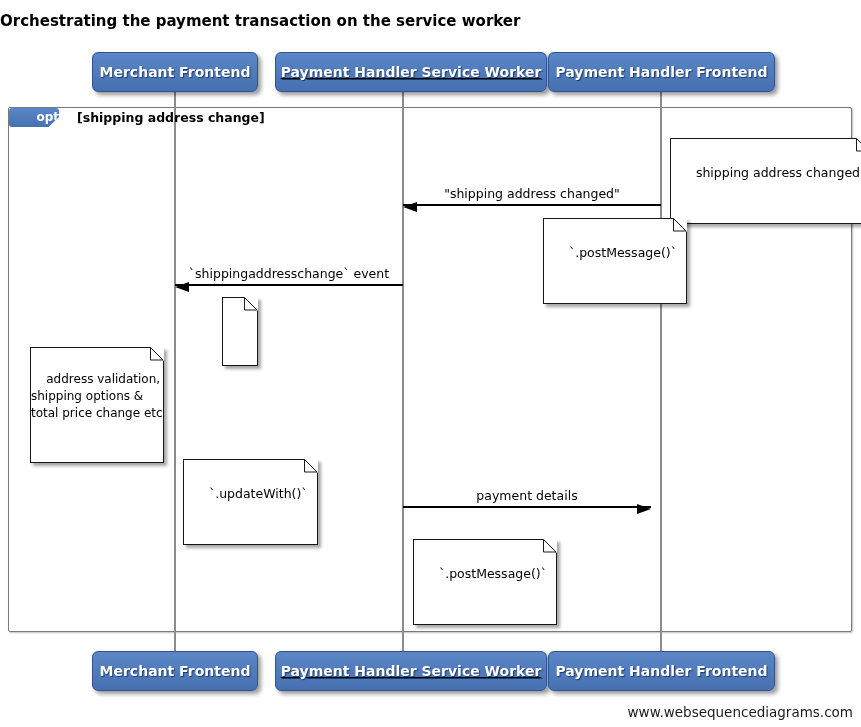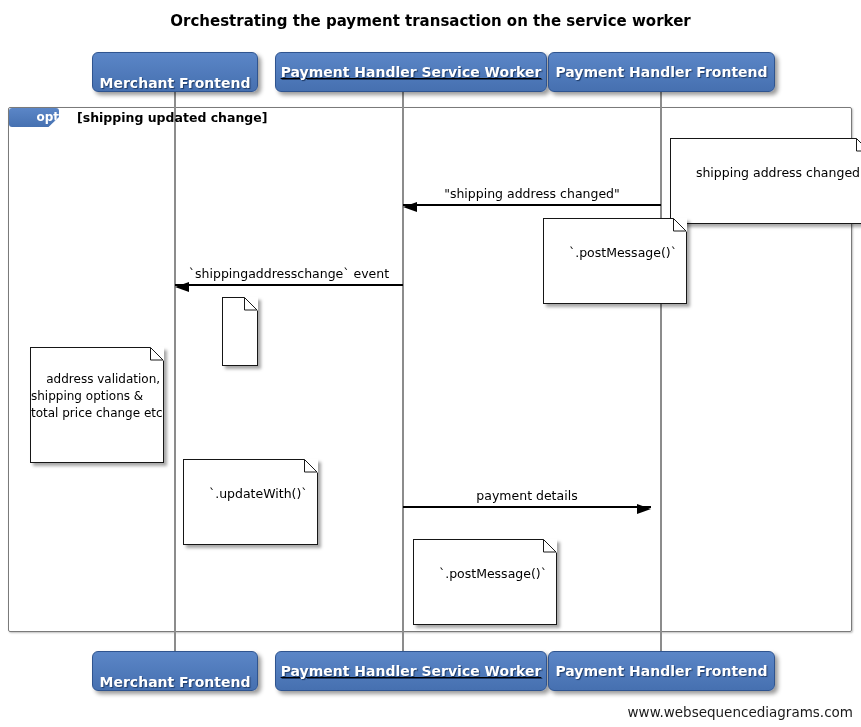--- a/index.html
+++ b/index.html
@@ -3,21 +3,21 @@
 <meta charset="utf-8">
 <style>
   html,body { margin:0; padding:0; background:#ffffff; }
   .canvas {
     position:relative; width:861px; height:727px; background:#ffffff;
     font-family:"DejaVu Sans", sans-serif; color:#000; overflow:hidden;
   }
 
   
   .title {
-    position:absolute; top:12px; left:0; right:0; text-align:center;
+    position:absolute; top:12px; left:0; right:0; 
     font-size:15px; font-weight:bold;
   }
 
   
   .lifeline { position:absolute; top:92px; height:559px; width:1.5px; background:#8c8c8c; z-index:1; }
   .ll-merchant { left:174px; }
   .ll-sw { left:402px; }
   .ll-pf { left:660px; }
 
   
@@ -26,21 +26,21 @@
     background:linear-gradient(#5b86c7,#4670b0);
     border:1px solid #2f548f; border-radius:6px;
     box-shadow:3px 3px 4px rgba(0,0,0,0.40);
     display:flex; align-items:center; justify-content:center;
     box-sizing:border-box;
   }
   .actor span {
     color:#fff; font-weight:bold; font-size:14px;
     text-shadow:1px 1px 1px #1e3a66; white-space:nowrap;
   }
-  .a-merchant { left:92px; width:166px;align-items:flex-end; }
+  .a-merchant { left:92px; width:166px; }
   .a-sw { left:275px; width:272px;text-decoration:underline; }
   .a-pf { left:548px; width:227px; }
   .row-top { top:52px; }
   .row-bottom { top:651px; }
 
   
   .opt-frame {
     position:absolute; left:8px; top:107px; width:844px; height:525px;
     border:1px solid #7a7a7a; border-radius:2px; box-sizing:border-box;
     box-shadow:1px 1px 2px rgba(0,0,0,0.25); z-index:0;
@@ -98,21 +98,21 @@
 <div class="canvas">
 
   <div class="title">Orchestrating the payment transaction on the service worker</div>
 
   <div class="lifeline ll-merchant"></div>
   <div class="lifeline ll-sw"></div>
   <div class="lifeline ll-pf"></div>
 
   <div class="opt-frame"></div>
   <div class="opt-tab">opt</div>
-  <div class="opt-guard">[shipping updated change]</div>
+  <div class="opt-guard">[shipping address change]</div>
 
   <div class="actor row-top a-merchant">
     <span>Merchant Frontend</span>
   </div>
   <div class="actor row-top a-sw">
     <span>Payment Handler Service Worker</span>
   </div>
   <div class="actor row-top a-pf">
     <span>Payment Handler Frontend</span>
   </div>

